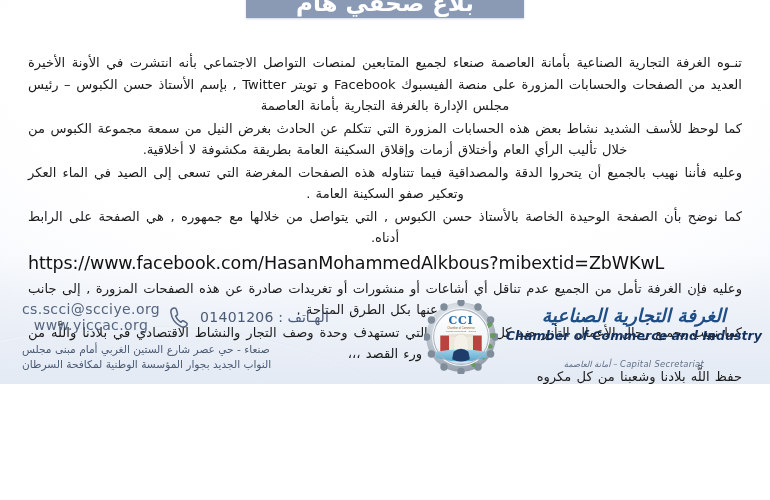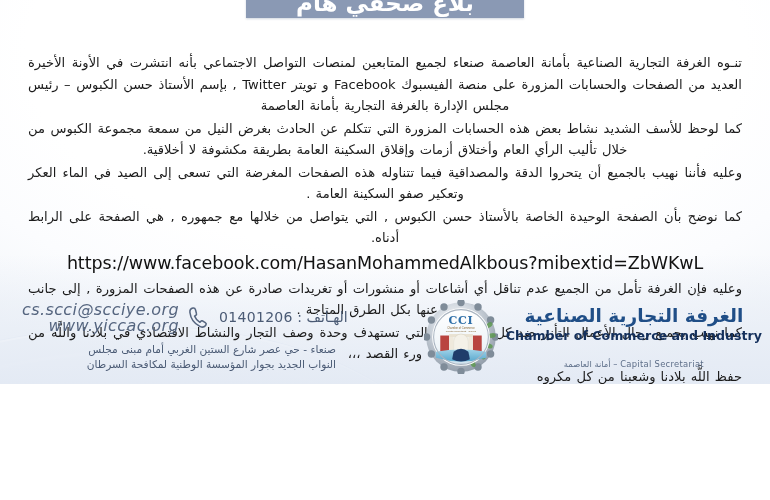--- a/index.html
+++ b/index.html
@@ -110,21 +110,21 @@
     margin: 0 0 1px 0;
     direction: rtl;
     word-spacing: 1px;
   }
   .para.justify {
     text-align: justify;
     text-align-last: center;
   }
   .url-line {
     direction: ltr;
-    text-align: center;
+    text-align: left;
     color: #111111;
     font-size: 17.5px;
     line-height: 25px;
     margin: 2px 0 2px 0;
     font-family: "DejaVu Sans", "Liberation Sans", sans-serif;
     letter-spacing: -0.1px;
   }
 
   
   .footer {
@@ -163,52 +163,52 @@
   }
   .phone-icon {
     display: inline-block;
     width: 22px;
     height: 26px;
     flex: 0 0 22px;
     color: #55657f;
   }
   .contact-block-en {
     direction: ltr;
-    text-align: right;
+    text-align: center;
     color: #55657f;
-    font-size: 16px;
+    font-size: 14px;
     line-height: 15.5px;
     letter-spacing: .4px;
     white-space: nowrap;
-    font-style: italic;
   }
   .address {
     margin-top: 9px;
     color: #4a5a74;
     font-size: 10.6px;
     line-height: 14.5px;
-    text-align: right;
+    text-align: left;
     direction: rtl;
     padding-right: 26px;
   }
 
   .footer-right {
     position: absolute;
     left: auto;
     right: 8px;
     top: 12px;
     display: flex;
     flex-direction: row;
     align-items: center;
     gap: 8px;
     direction: rtl;
   }
   .brand-text {
     text-align: center;
     direction: rtl;
+    font-style: italic;
   }
   .brand-ar {
     color: #1f4e87;
     font-size: 18.5px;
     font-weight: bold;
     line-height: 22px;
     white-space: nowrap;
     letter-spacing: 0;
   }
   .brand-en {

